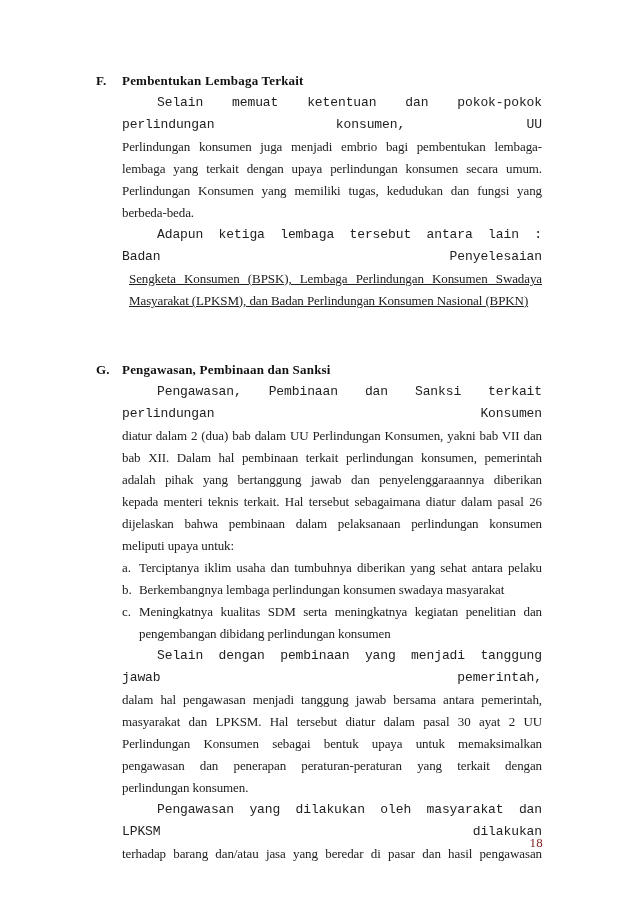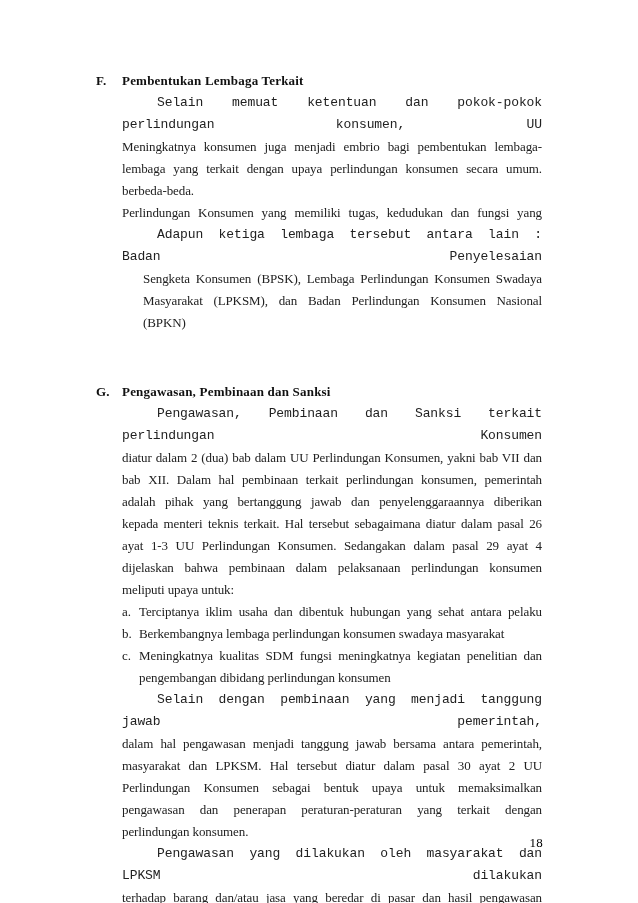--- a/index.html
+++ b/index.html
@@ -29,92 +29,91 @@
   }
   .sec-label { flex: 0 0 26px; }
   .sec-g { margin-top: 47px; }
   .para { margin-left: 26px; width: 420px; }
   .line {
     text-align: justify;
     text-align-last: justify;
   }
   .line.last { text-align-last: auto; }
   .line.ind { text-indent: 35px; font-family: Liberation Mono, monospace; }
-  .line.off5 { margin-left: 21px; }
+  .line.off5 { margin-left: 7px; text-decoration: underline; }
   .list-item { display: flex; }
   .list-marker { flex: 0 0 17px; }
   .list-body { flex: 1; min-width: 0; }
   .page-num {
     position: absolute;
     top: 834px;
     right: 95px;
     font-size: 13px;
     line-height: 18px;
     letter-spacing: 0.3px;
-    color: #000000;
+    color: #7f1d1d;
   }
 </style>
 </head>
 <body>
 
 <div class="page">
   <div class="content">
 
     <div class="section">
       <div class="sec-head">
         <span class="sec-label">F.</span>
         <span class="sec-title">Pembentukan Lembaga Terkait</span>
       </div>
       <div class="para">
         <div class="line ind">Selain memuat ketentuan dan pokok-pokok perlindungan konsumen, UU</div>
-        <div class="line">Meningkatnya konsumen juga menjadi embrio bagi pembentukan lembaga-</div>
+        <div class="line">Perlindungan konsumen juga menjadi embrio bagi pembentukan lembaga-</div>
         <div class="line">lembaga yang terkait dengan upaya perlindungan konsumen secara umum.</div>
+        <div class="line">Perlindungan Konsumen yang memiliki tugas, kedudukan dan fungsi yang</div>
         <div class="line last">berbeda-beda.</div>
-        <div class="line">Perlindungan Konsumen yang memiliki tugas, kedudukan dan fungsi yang</div>
       </div>
       <div class="para">
         <div class="line ind">Adapun ketiga lembaga tersebut antara lain : Badan Penyelesaian</div>
         <div class="line off5">Sengketa Konsumen (BPSK), Lembaga Perlindungan Konsumen Swadaya</div>
         <div class="line last off5">Masyarakat (LPKSM), dan Badan Perlindungan Konsumen Nasional (BPKN)</div>
       </div>
     </div>
 
     <div class="section sec-g">
       <div class="sec-head">
         <span class="sec-label">G.</span>
         <span class="sec-title">Pengawasan, Pembinaan dan Sanksi</span>
       </div>
       <div class="para">
         <div class="line ind">Pengawasan, Pembinaan dan Sanksi terkait perlindungan Konsumen</div>
         <div class="line">diatur dalam 2 (dua) bab dalam UU Perlindungan Konsumen, yakni bab VII dan</div>
         <div class="line">bab XII. Dalam hal pembinaan terkait perlindungan konsumen, pemerintah</div>
         <div class="line">adalah pihak yang bertanggung jawab dan penyelenggaraannya diberikan</div>
         <div class="line">kepada menteri teknis terkait. Hal tersebut sebagaimana diatur dalam pasal 26</div>
-        <div class="line">ayat 1-3 UU Perlindungan Konsumen. Sedangakan dalam pasal 29 ayat 4</div>
         <div class="line">dijelaskan bahwa pembinaan dalam pelaksanaan perlindungan konsumen</div>
         <div class="line last">meliputi upaya untuk:</div>
       </div>
 
       <div class="para">
         <div class="list-item">
           <span class="list-marker">a.</span>
           <div class="list-body">
-            <div class="line">Terciptanya iklim usaha dan dibentuk hubungan yang sehat antara pelaku</div>
+            <div class="line">Terciptanya iklim usaha dan tumbuhnya diberikan yang sehat antara pelaku</div>
           </div>
         </div>
         <div class="list-item">
           <span class="list-marker">b.</span>
           <div class="list-body">
             <div class="line last">Berkembangnya lembaga perlindungan konsumen swadaya masyarakat</div>
           </div>
         </div>
         <div class="list-item">
           <span class="list-marker">c.</span>
           <div class="list-body">
-            <div class="line">Meningkatnya kualitas SDM fungsi meningkatnya kegiatan penelitian dan</div>
+            <div class="line">Meningkatnya kualitas SDM serta meningkatnya kegiatan penelitian dan</div>
             <div class="line last">pengembangan dibidang perlindungan konsumen</div>
           </div>
         </div>
       </div>
 
       <div class="para">
         <div class="line ind">Selain dengan pembinaan yang menjadi tanggung jawab pemerintah,</div>
         <div class="line">dalam hal pengawasan menjadi tanggung jawab bersama antara pemerintah,</div>
         <div class="line">masyarakat dan LPKSM. Hal tersebut diatur dalam pasal 30 ayat 2 UU</div>
         <div class="line">Perlindungan Konsumen sebagai bentuk upaya untuk memaksimalkan</div>

